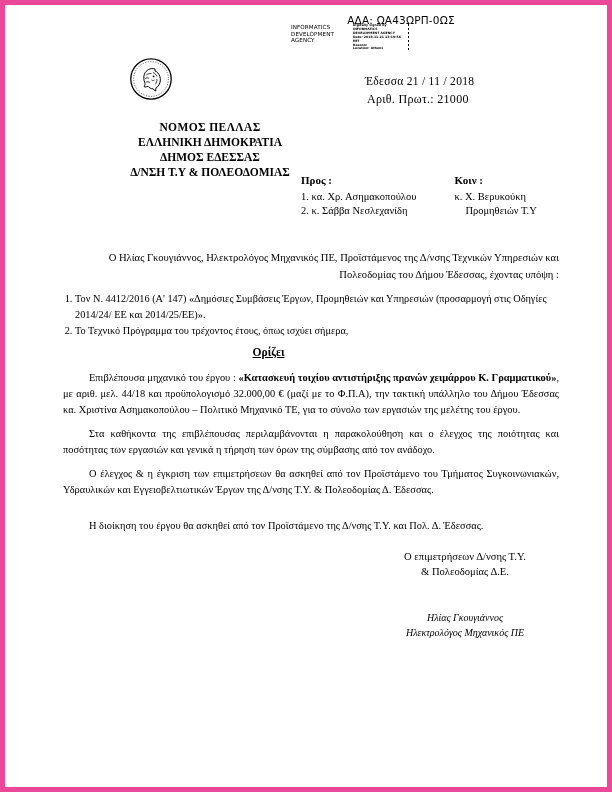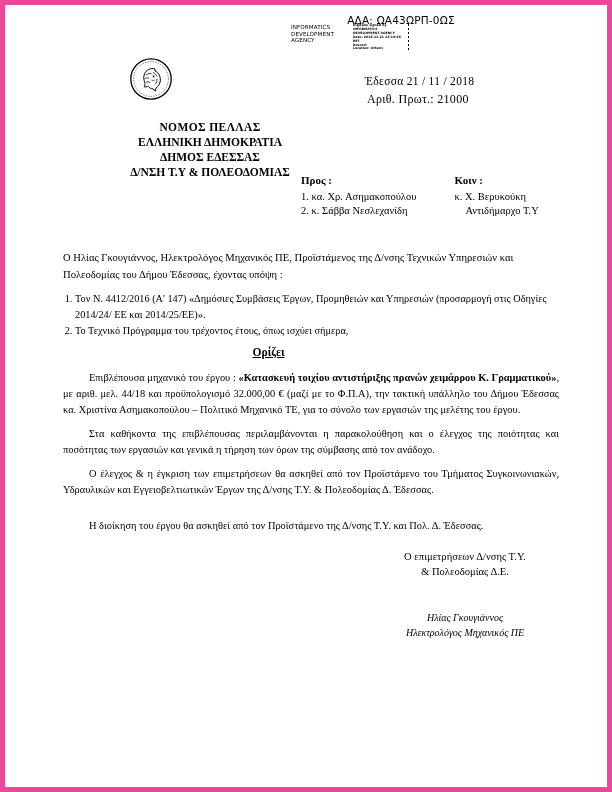--- a/index.html
+++ b/index.html
@@ -121,21 +121,21 @@
     font-size: 11px;
   }
   .recipients .indent { padding-left: 11px; }
 
   
   .intro {
     position: absolute;
     top: 245px;
     left: 58px;
     width: 496px;
-    text-align: left;
+    text-align: right;
     font-size: 10.6px;
     line-height: 16.5px;
   }
   .listing {
     position: absolute;
     top: 286px;
     left: 44px;
     width: 520px;
     font-size: 10.3px;
     line-height: 15.5px;
@@ -237,21 +237,21 @@
 
   <div class="recipients">
     <div>
       <div class="col-head">Προς :</div>
       <div>1. κα. Χρ. Ασημακοπούλου</div>
       <div>2. κ. Σάββα Νεσλεχανίδη</div>
     </div>
     <div>
       <div class="col-head">Κοιν :</div>
       <div>κ. Χ. Βερυκούκη</div>
-      <div class="indent">Αντιδήμαρχο Τ.Υ</div>
+      <div class="indent">Προμηθειών Τ.Υ</div>
     </div>
   </div>
 
   <div class="intro">Ο Ηλίας Γκουγιάννος, Ηλεκτρολόγος Μηχανικός ΠΕ, Προϊστάμενος της Δ/νσης Τεχνικών Υπηρεσιών και Πολεοδομίας του Δήμου Έδεσσας, έχοντας υπόψη :</div>
 
   <div class="listing">
     <ol>
       <li>Τον Ν. 4412/2016 (Α' 147) «Δημόσιες Συμβάσεις Έργων, Προμηθειών και Υπηρεσιών (προσαρμογή στις Οδηγίες 2014/24/ ΕΕ και 2014/25/ΕΕ)».</li>
       <li>Το Τεχνικό Πρόγραμμα του τρέχοντος έτους, όπως ισχύει σήμερα,</li>
     </ol>

